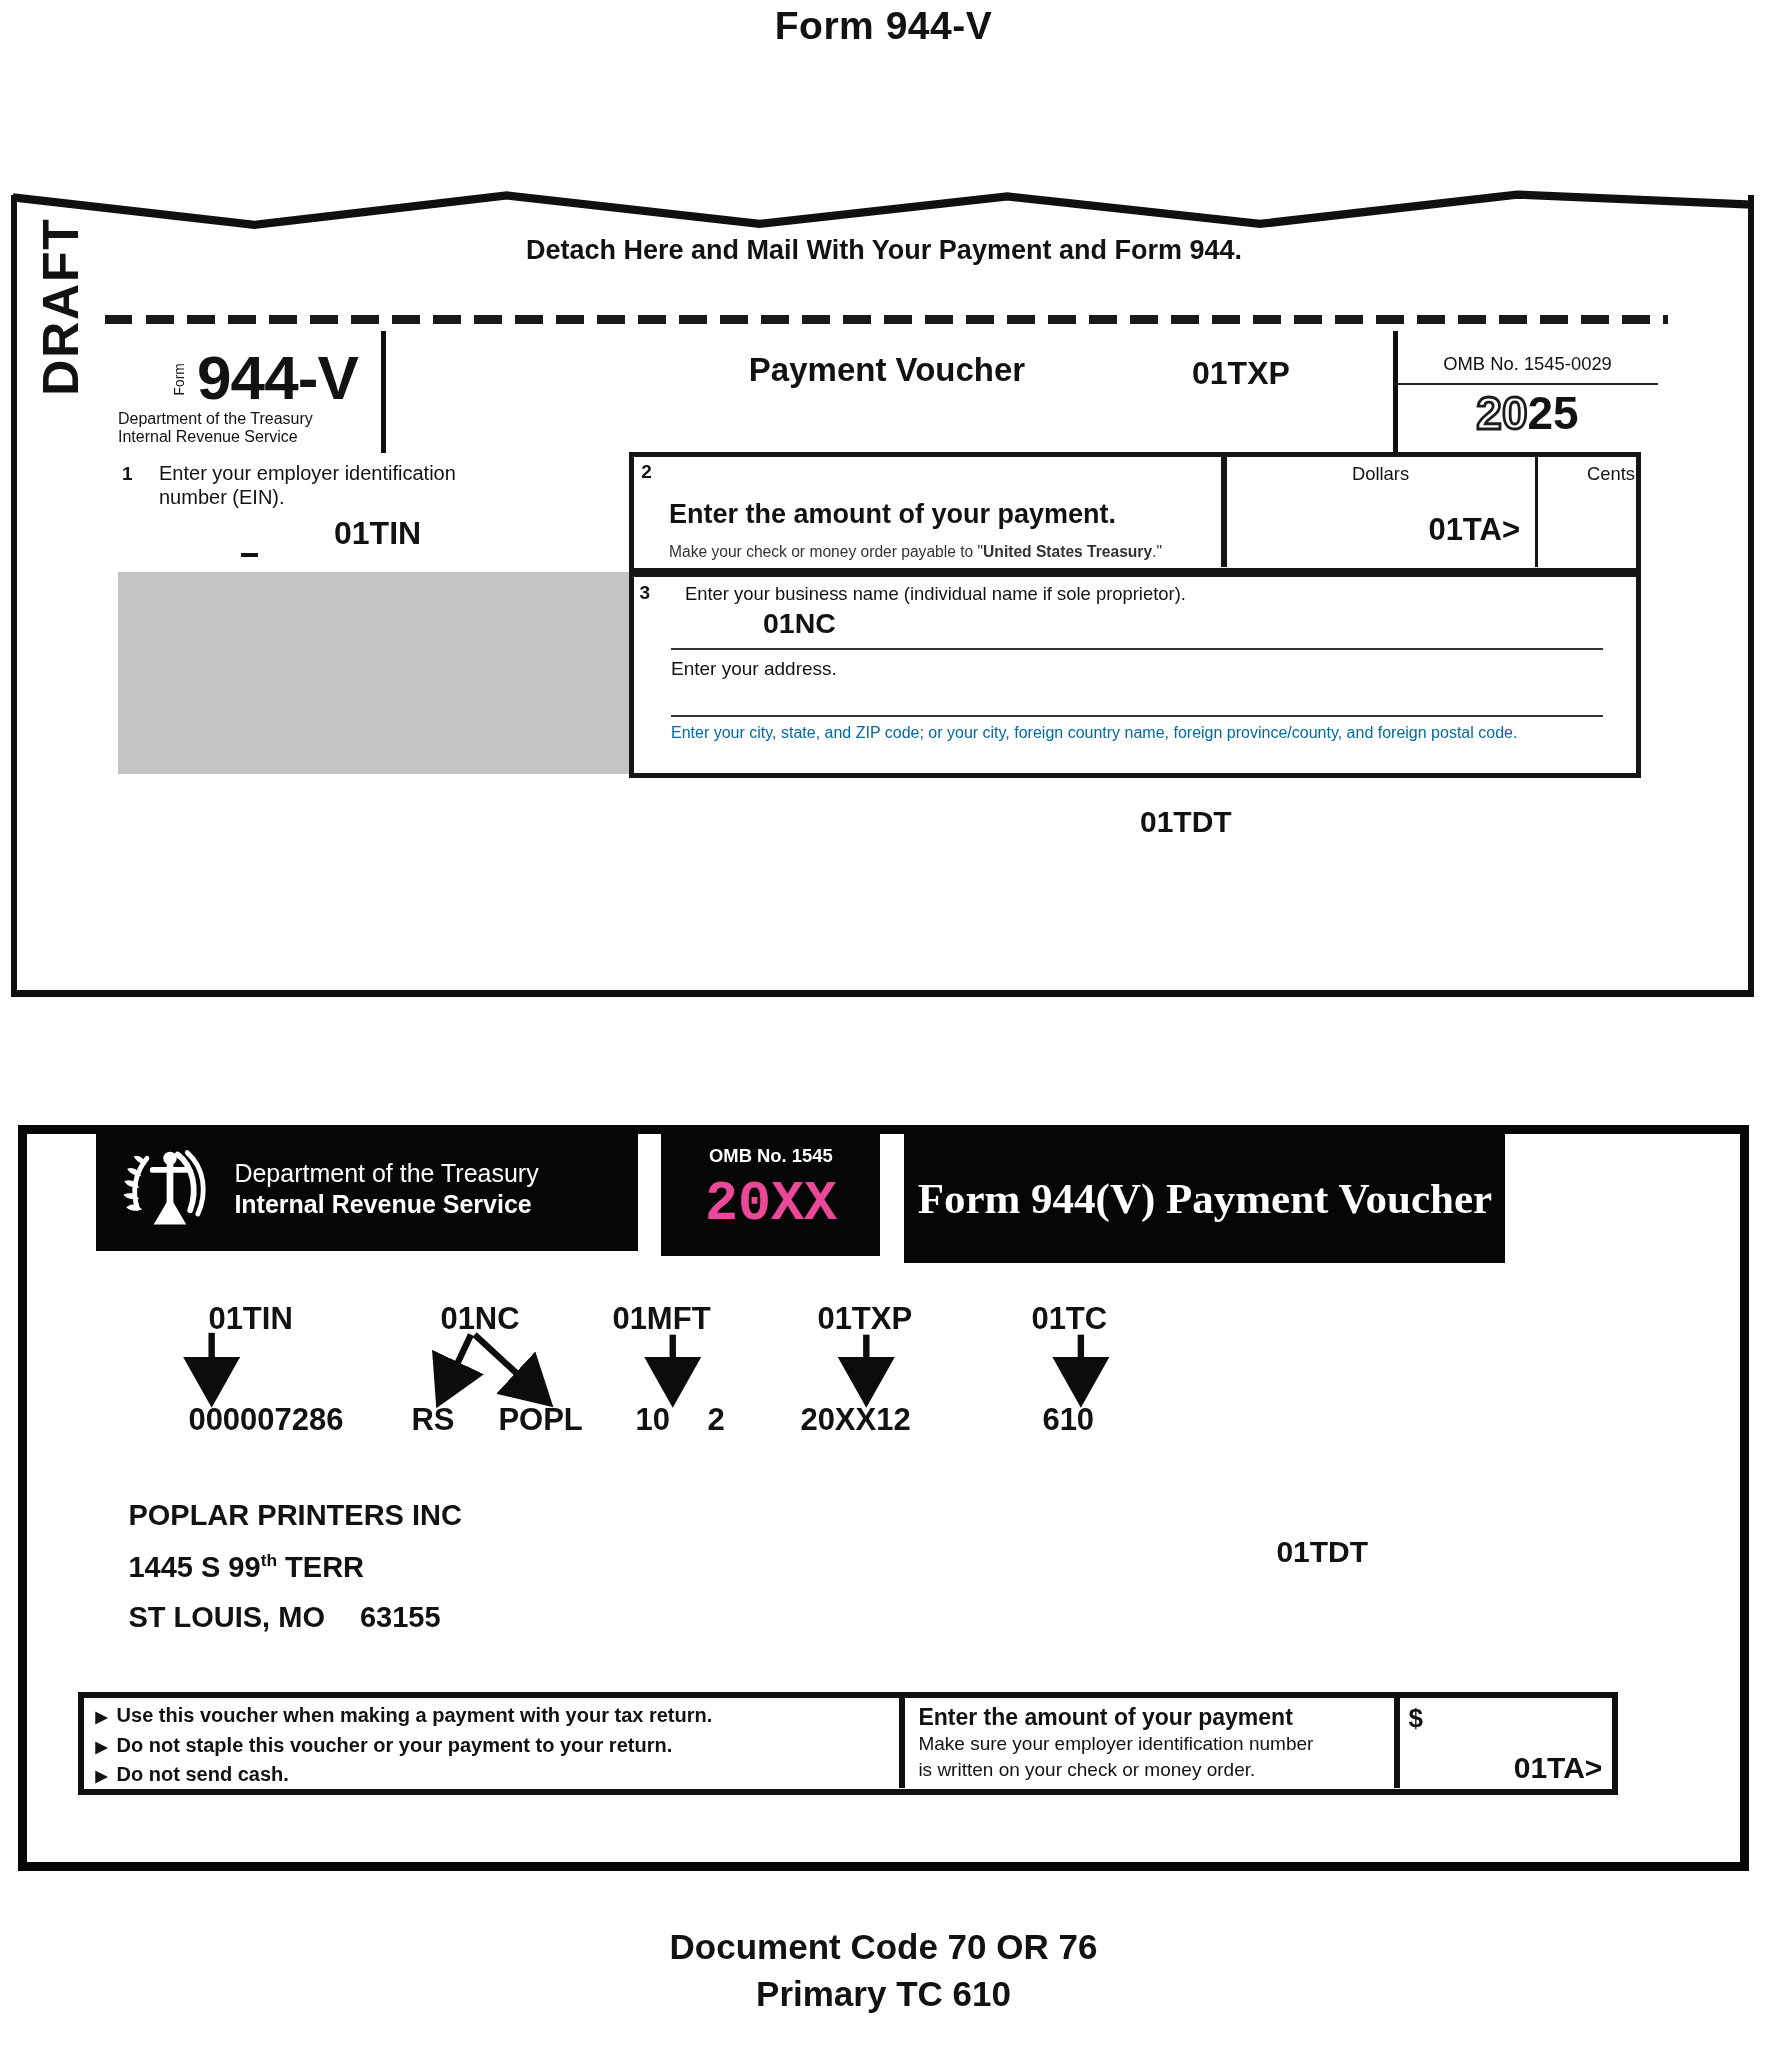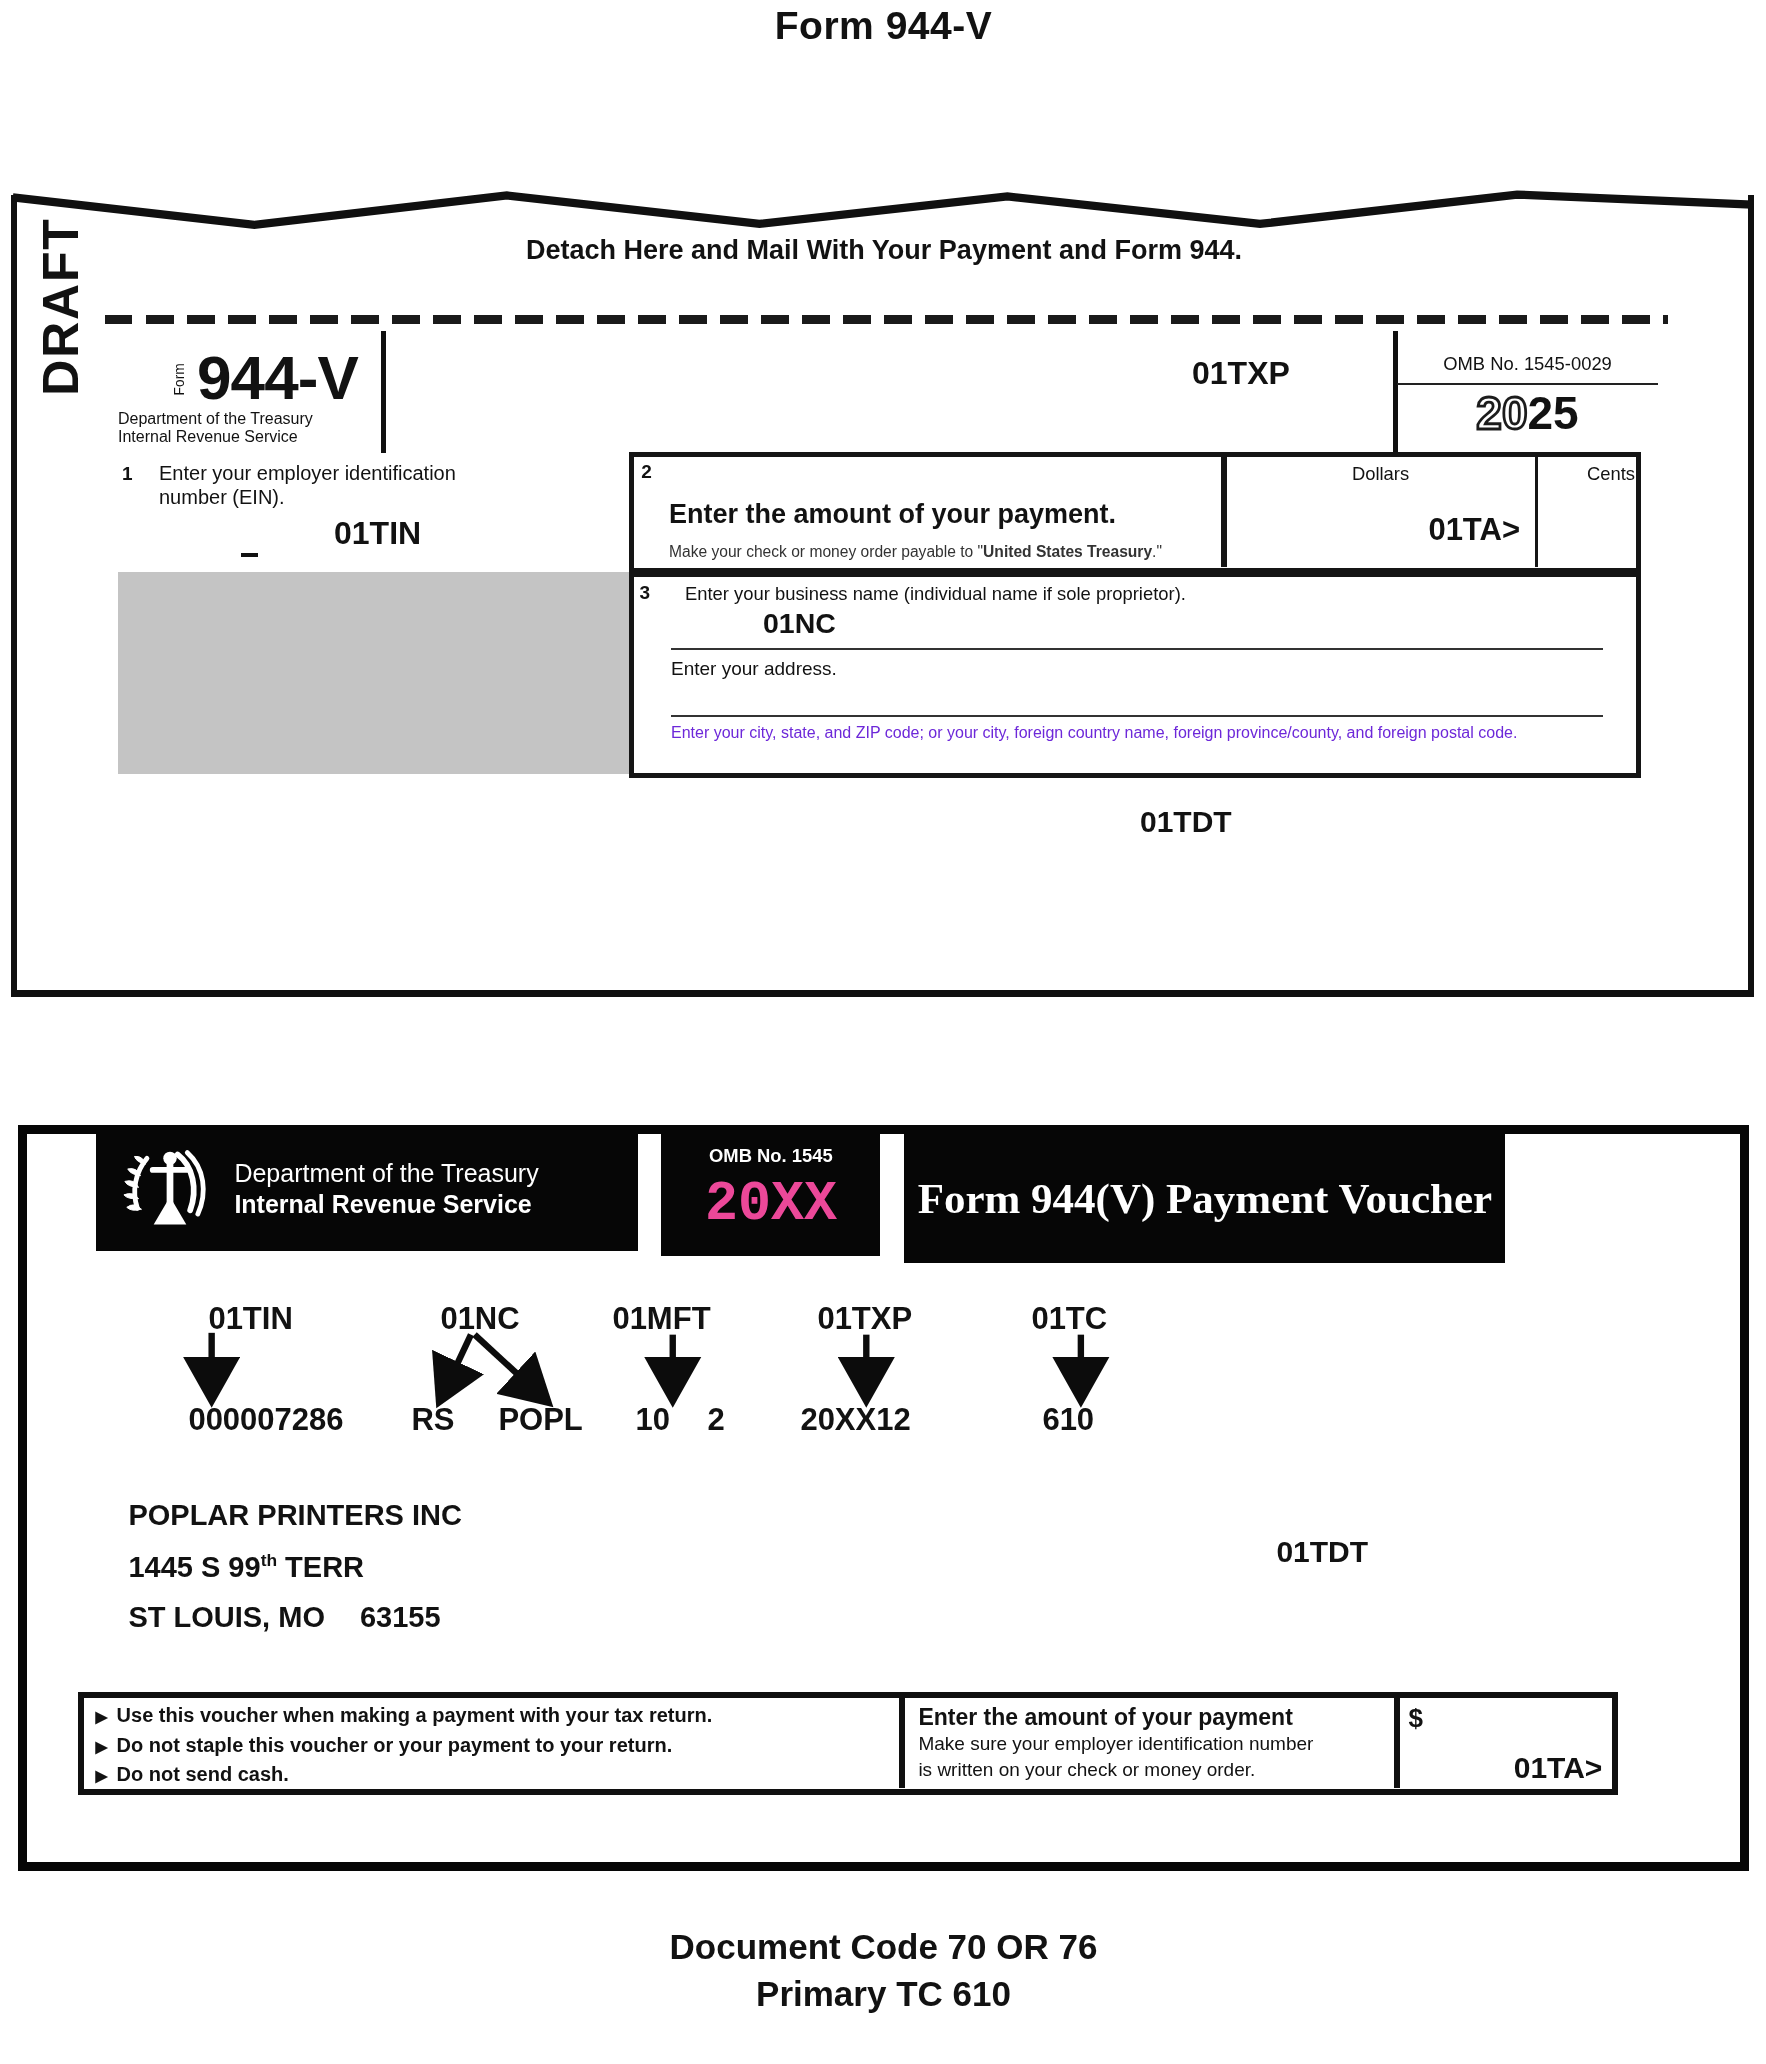--- a/index.html
+++ b/index.html
@@ -46,21 +46,21 @@
   .dollars-lbl{left:592px;top:5.5px;width:309px;font-size:18.4px;text-align:center;}
   .cents-lbl{left:904px;top:5.5px;width:97px;font-size:18.4px;text-align:right;}
   .ta1{left:592px;top:55px;width:294px;font-size:31px;font-weight:bold;text-align:right;}
   .box3{left:612px;top:377px;width:1012px;height:206px;border:5.5px solid #151515;box-sizing:border-box;}
   .box3-num{left:5.5px;top:4.6px;font-size:19px;font-weight:bold;}
   .box3-label{left:51px;top:5.5px;font-size:18.4px;}
   .nc{left:129px;top:30px;font-size:28.5px;font-weight:bold;}
   .nline1{left:37px;top:71px;width:932px;height:1.8px;background:#333;}
   .addr-lbl{left:37px;top:81px;font-size:19px;}
   .nline2{left:37px;top:138px;width:932px;height:1.8px;background:#333;}
-  .city-lbl{left:37px;top:147px;font-size:16px;color:#6d28d9;}
+  .city-lbl{left:37px;top:147px;font-size:16px;color:#0369a1;}
   .graybox{left:101px;top:377px;width:511px;height:202px;background:#c4c4c4;}
   .tdt1{left:1123px;top:610px;font-size:30px;font-weight:bold;}
   
   .v2{left:18.4px;top:1125px;width:1731px;height:746px;border:9.2px solid #060606;box-sizing:border-box;}
   .banner{background:#060606;color:#fff;}
   .ban1{left:69px;top:0;width:542px;height:117px;}
   .eagle{left:26px;top:9.2px;width:96px;height:96px;}
   .ban1-txt{left:138px;top:24px;font-size:25px;line-height:1.25;color:#fff;}
   .ban-omb{left:634px;top:0;width:219px;height:122px;}
   .omb2{left:0;top:11px;width:100%;text-align:center;font-size:18.4px;font-weight:bold;color:#fff;}
@@ -97,20 +97,21 @@
   <div class="ab detach">Detach Here and Mail With Your Payment and Form 944.</div>
   <div class="ab dashline"></div>
 
   <div class="ab form-side">Form</div>
   <div class="ab formnum">944-V</div>
   <div class="ab agency">
     <div>Department of the Treasury</div>
     <div>Internal Revenue Service</div>
   </div>
   <div class="ab vline1"></div>
+  <div class="ab pv-title">Payment Voucher</div>
   <div class="ab pv-sub"></div>
   <div class="ab txp">01TXP</div>
   <div class="ab vline2"></div>
   <div class="ab omb1">OMB No. 1545-0029</div>
   <div class="ab omb-rule"></div>
   <div class="ab year1"><span class="yr-outline">20</span><span>25</span></div>
 
   <div class="ab box1-num">1</div>
   <div class="ab box1-label">
     <div>Enter your employer identification</div>

